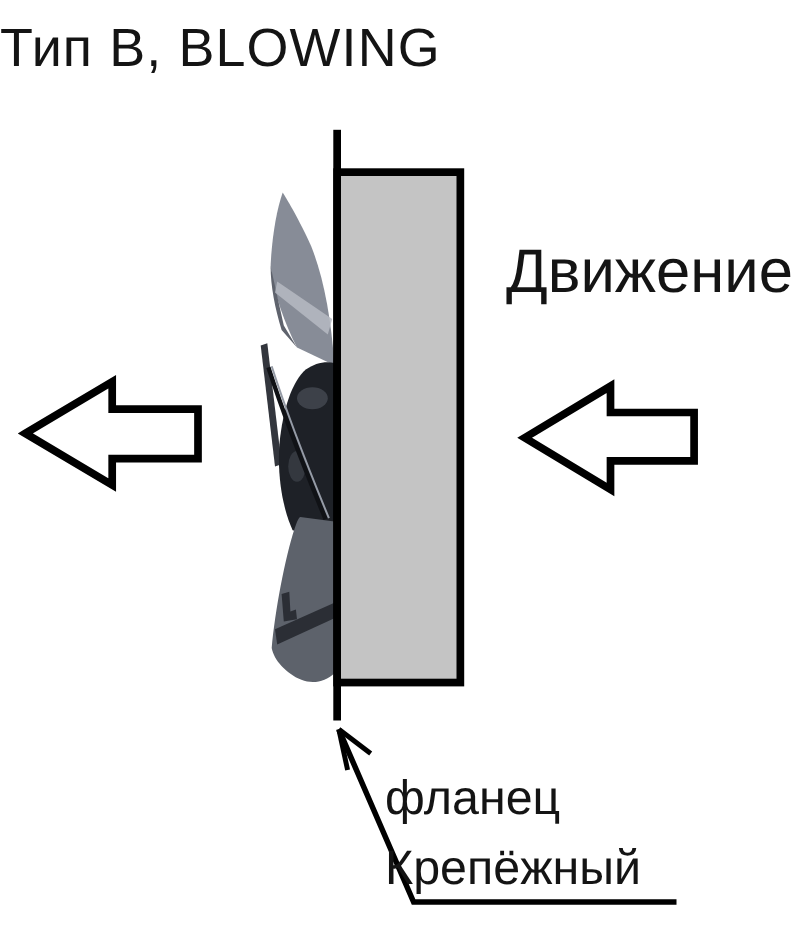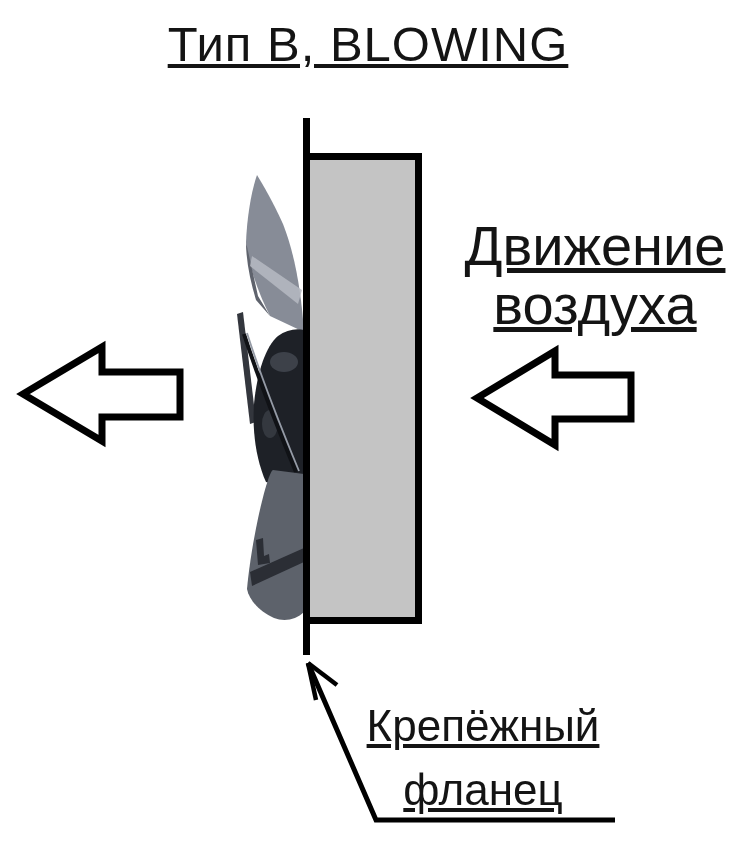--- a/index.html
+++ b/index.html
@@ -16,23 +16,22 @@
     overflow: hidden;
   }
   .diagram-svg {
     position: absolute;
     top: 0;
     left: 0;
   }
   .txt {
     position: absolute;
     color: #141414;
-    text-align: center;
+    text-align: left;
     white-space: nowrap;
-    text-decoration: underline;
   }
   .title {
     top: 16px;
     left: 0;
     width: 736px;
     font-size: 49px;
     letter-spacing: 1px;
   }
   .air-label {
     top: 216px;
@@ -92,21 +91,20 @@
       <polyline points="615,820 376,820 308,663" stroke="#000000" stroke-width="5" fill="none" stroke-linejoin="miter"></polyline>
       <line x1="308" y1="663" x2="316" y2="700" stroke="#000000" stroke-width="4.5"></line>
       <line x1="308" y1="663" x2="337" y2="685" stroke="#000000" stroke-width="4.5"></line>
     </g>
   </svg>
 
   <div class="txt title">Тип B, BLOWING</div>
 
   <div class="txt air-label">
     <div>Движение</div>
-    <div>воздуха</div>
   </div>
 
   <div class="txt flange-label">
+    <div>фланец</div>
     <div>Крепёжный</div>
-    <div>фланец</div>
   </div>
 
 </div>
 
 </body></html>

